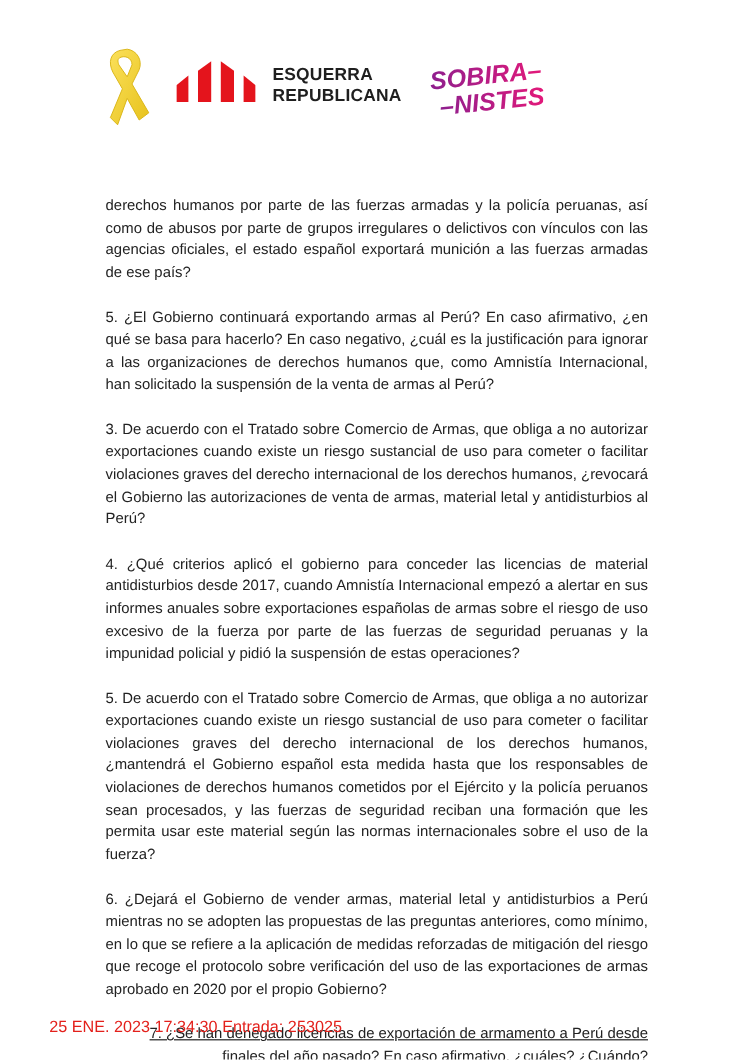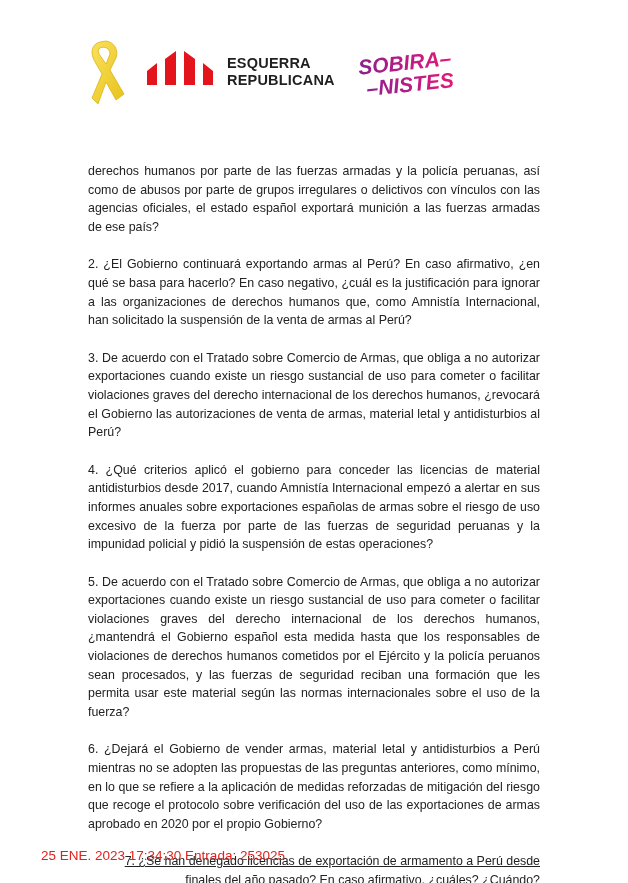--- a/index.html
+++ b/index.html
@@ -117,21 +117,21 @@
     </defs>
     <g transform="rotate(-6 48 26)" font-family="Liberation Sans, sans-serif" font-weight="bold" font-style="italic" fill="url(#sg)">
       <text x="2" y="24" font-size="21">SOBIRA–</text>
       <text x="8" y="46" font-size="21">–NISTES</text>
     </g>
   </svg>
 </div>
 
 <div class="content">
   <p>derechos humanos por parte de las fuerzas armadas y la policía peruanas, así como de abusos por parte de grupos irregulares o delictivos con vínculos con las agencias oficiales, el estado español exportará munición a las fuerzas armadas de ese país?</p>
-  <p>2. ¿El Gobierno continuará exportando armas al Perú? En caso afirmativo, ¿en qué se basa para hacerlo? En caso negativo, ¿cuál es la justificación para ignorar a las organizaciones de derechos humanos que, como Amnistía Internacional, han solicitado la suspensión de la venta de armas al Perú?</p>
+  <p>5. ¿El Gobierno continuará exportando armas al Perú? En caso afirmativo, ¿en qué se basa para hacerlo? En caso negativo, ¿cuál es la justificación para ignorar a las organizaciones de derechos humanos que, como Amnistía Internacional, han solicitado la suspensión de la venta de armas al Perú?</p>
   <p>3. De acuerdo con el Tratado sobre Comercio de Armas, que obliga a no autorizar exportaciones cuando existe un riesgo sustancial de uso para cometer o facilitar violaciones graves del derecho internacional de los derechos humanos, ¿revocará el Gobierno las autorizaciones de venta de armas, material letal y antidisturbios al Perú?</p>
   <p>4. ¿Qué criterios aplicó el gobierno para conceder las licencias de material antidisturbios desde 2017, cuando Amnistía Internacional empezó a alertar en sus informes anuales sobre exportaciones españolas de armas sobre el riesgo de uso excesivo de la fuerza por parte de las fuerzas de seguridad peruanas y la impunidad policial y pidió la suspensión de estas operaciones?</p>
   <p>5. De acuerdo con el Tratado sobre Comercio de Armas, que obliga a no autorizar exportaciones cuando existe un riesgo sustancial de uso para cometer o facilitar violaciones graves del derecho internacional de los derechos humanos, ¿mantendrá el Gobierno español esta medida hasta que los responsables de violaciones de derechos humanos cometidos por el Ejército y la policía peruanos sean procesados, y las fuerzas de seguridad reciban una formación que les permita usar este material según las normas internacionales sobre el uso de la fuerza?</p>
   <p>6. ¿Dejará el Gobierno de vender armas, material letal y antidisturbios a Perú mientras no se adopten las propuestas de las preguntas anteriores, como mínimo, en lo que se refiere a la aplicación de medidas reforzadas de mitigación del riesgo que recoge el protocolo sobre verificación del uso de las exportaciones de armas aprobado en 2020 por el propio Gobierno?</p>
   <p class="last">7. ¿Se han denegado licencias de exportación de armamento a Perú desde finales del año pasado? En caso afirmativo, ¿cuáles? ¿Cuándo?</p>
 
 </div>
 
 <div class="stamp">25 ENE. 2023 17:34:30 Entrada: 253025</div>
 

